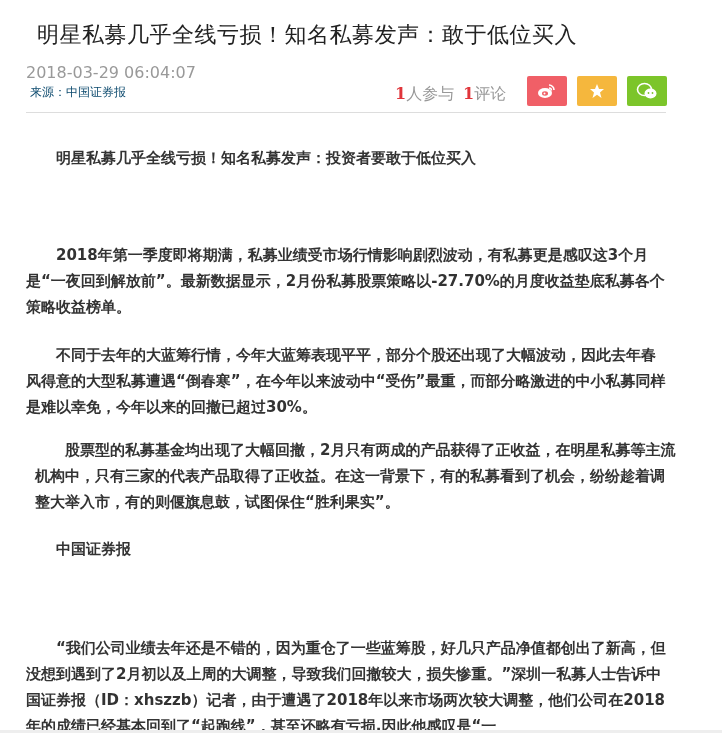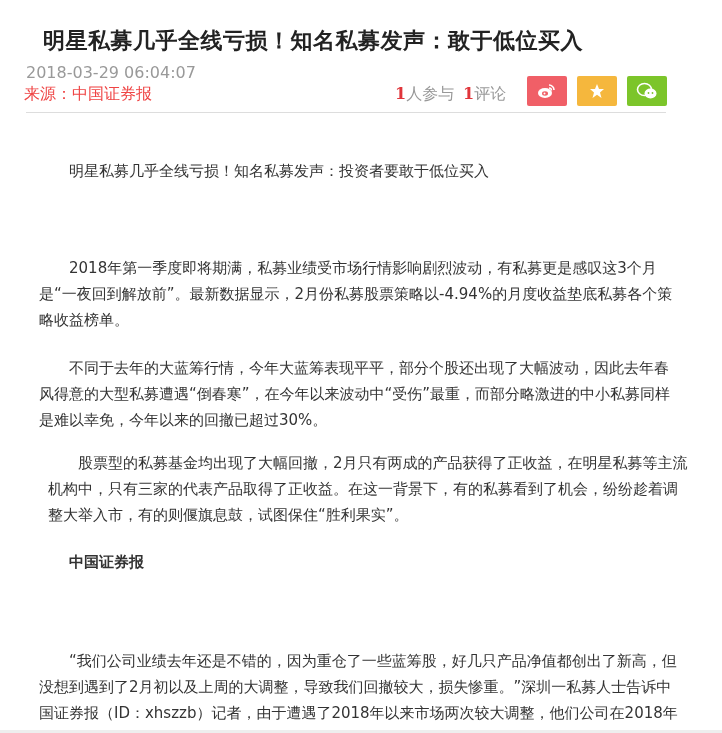--- a/index.html
+++ b/index.html
@@ -1,35 +1,35 @@
 <!DOCTYPE html>
 <html><head>
 <meta charset="utf-8">
 <style>
   html, body { margin: 0; padding: 0; background: #ffffff; }
   body { width: 722px; height: 733px; overflow: hidden; position: relative;
          font-family: "DejaVu Sans", "Liberation Sans", sans-serif; color: #333; }
-  .title { position: absolute; left: 27px; top: 10px; margin: 16px;
-           font-family: "DejaVu Serif", "Liberation Serif", serif; font-weight: bold;
+  .title { position: absolute; left: 27px; top: 10px; margin: 10px;
+           font-family: "DejaVu Serif", "Liberation Serif", serif; font-weight: normal;
            font-size: 22px; color: #222; letter-spacing: 0.5px; white-space: nowrap; }
   .date { position: absolute; left: 26px; top: 63px; font-size: 16px; color: #999; }
-  .source { position: absolute; left: 24px; top: 84px; font-size: 16px; color: #ef4444; }
+  .source { position: absolute; left: 30px; top: 84px; font-size: 12px; color: #0c4a6e; }
   .stats { position: absolute; top: 84px; font-size: 16px; color: #999; }
   .stats b { color: #e0353b; font-family: "DejaVu Serif", serif; font-weight: bold; }
   .stat-participants { left: 395px; }
   .stat-comments { left: 463px; text-align: center; }
   .share-btn { position: absolute; top: 76px; width: 40px; height: 30px; border-radius: 2px;
                display: flex; align-items: center; justify-content: center; cursor: pointer; }
   .btn-weibo { left: 527px; background: #f05f67; }
   .btn-fav { left: 577px; background: #f5b73d; }
   .btn-wechat { left: 627px; background: #7cc52a; }
   .divider { position: absolute; left: 26px; top: 112px; width: 640px; height: 1px; background: #ddd; }
   .article { position: absolute; left: 26px; top: 145px; width: 644px; font-size: 15px;
              line-height: 26px; color: #333; }
-  .article p { margin: 13px; text-indent: 2em; }
+  .article p { margin: 0; text-indent: 2em; font-weight: bold; }
   .lead { position: absolute; top: 0; left: 0; }
   .p1 { position: absolute; top: 97px; left: 0; width: 644px; }
   .p2 { position: absolute; top: 197px; left: 0; width: 644px; }
   .p3 { position: absolute; top: 292px; left: 9px; width: 644px; }
   .subhead { position: absolute; top: 391px; left: 0; font-weight: bold;
              font-family: "DejaVu Serif", serif; }
   .p4 { position: absolute; top: 490px; left: 0; width: 644px; }
   .bottom-bar { position: absolute; left: 0; top: 730px; width: 722px; height: 3px; background: #eee; }
 </style>
 </head>
@@ -66,20 +66,20 @@
     <ellipse cx="14.5" cy="11.5" rx="6" ry="5" fill="#fff"></ellipse>
     <circle cx="12.5" cy="11" r="0.9" fill="#7cc52a"></circle>
     <circle cx="16.5" cy="11" r="0.9" fill="#7cc52a"></circle>
   </svg>
 </div>
 
 <div class="divider"></div>
 
 <div class="article">
   <p class="lead">明星私募几乎全线亏损！知名私募发声：投资者要敢于低位买入</p>
-  <p class="p1">2018年第一季度即将期满，私募业绩受市场行情影响剧烈波动，有私募更是感叹这3个月是“一夜回到解放前”。最新数据显示，2月份私募股票策略以-4.94%的月度收益垫底私募各个策略收益榜单。</p>
+  <p class="p1">2018年第一季度即将期满，私募业绩受市场行情影响剧烈波动，有私募更是感叹这3个月是“一夜回到解放前”。最新数据显示，2月份私募股票策略以-27.70%的月度收益垫底私募各个策略收益榜单。</p>
   <p class="p2">不同于去年的大蓝筹行情，今年大蓝筹表现平平，部分个股还出现了大幅波动，因此去年春风得意的大型私募遭遇“倒春寒”，在今年以来波动中“受伤”最重，而部分略激进的中小私募同样是难以幸免，今年以来的回撤已超过30%。</p>
   <p class="p3">股票型的私募基金均出现了大幅回撤，2月只有两成的产品获得了正收益，在明星私募等主流机构中，只有三家的代表产品取得了正收益。在这一背景下，有的私募看到了机会，纷纷趁着调整大举入市，有的则偃旗息鼓，试图保住“胜利果实”。</p>
   <p class="subhead">中国证券报</p>
   <p class="p4">“我们公司业绩去年还是不错的，因为重仓了一些蓝筹股，好几只产品净值都创出了新高，但没想到遇到了2月初以及上周的大调整，导致我们回撤较大，损失惨重。”深圳一私募人士告诉中国证券报（ID：xhszzb）记者，由于遭遇了2018年以来市场两次较大调整，他们公司在2018年的成绩已经基本回到了“起跑线”，甚至还略有亏损,因此他感叹是“一</p>
 </div>
 
 <div class="bottom-bar"></div>
 
 </body></html>

